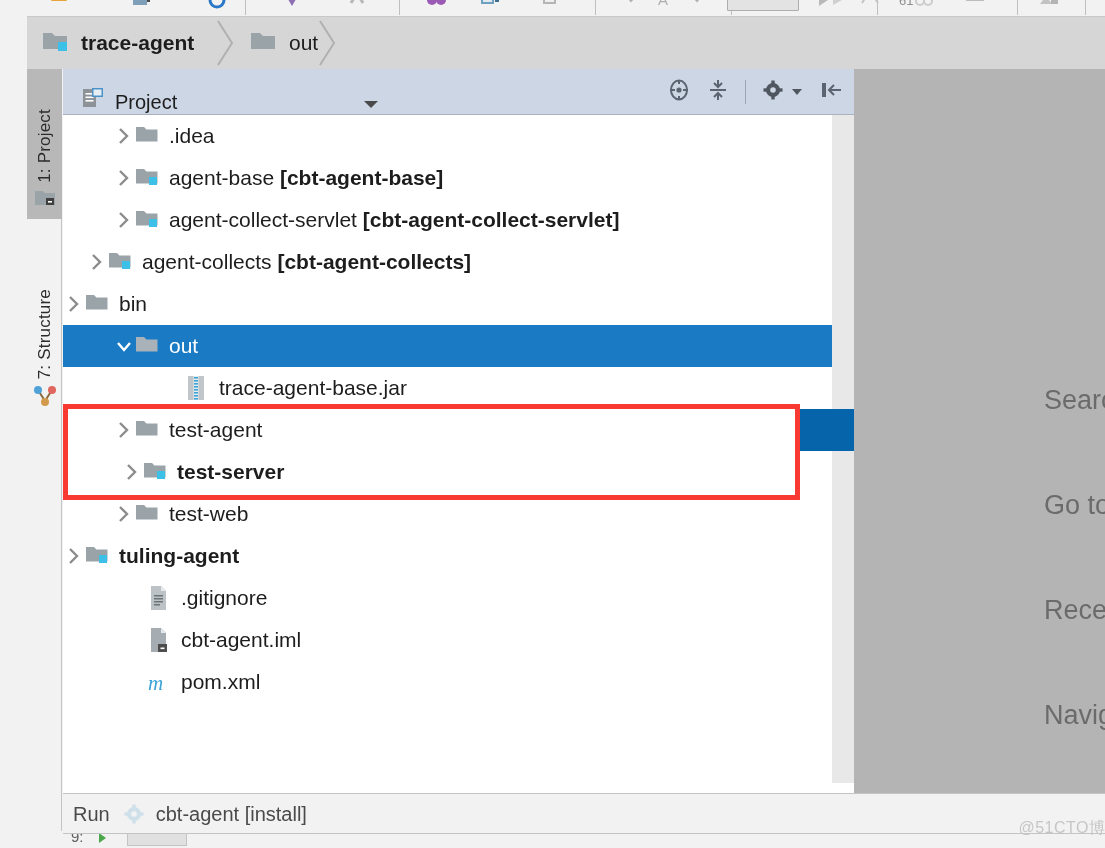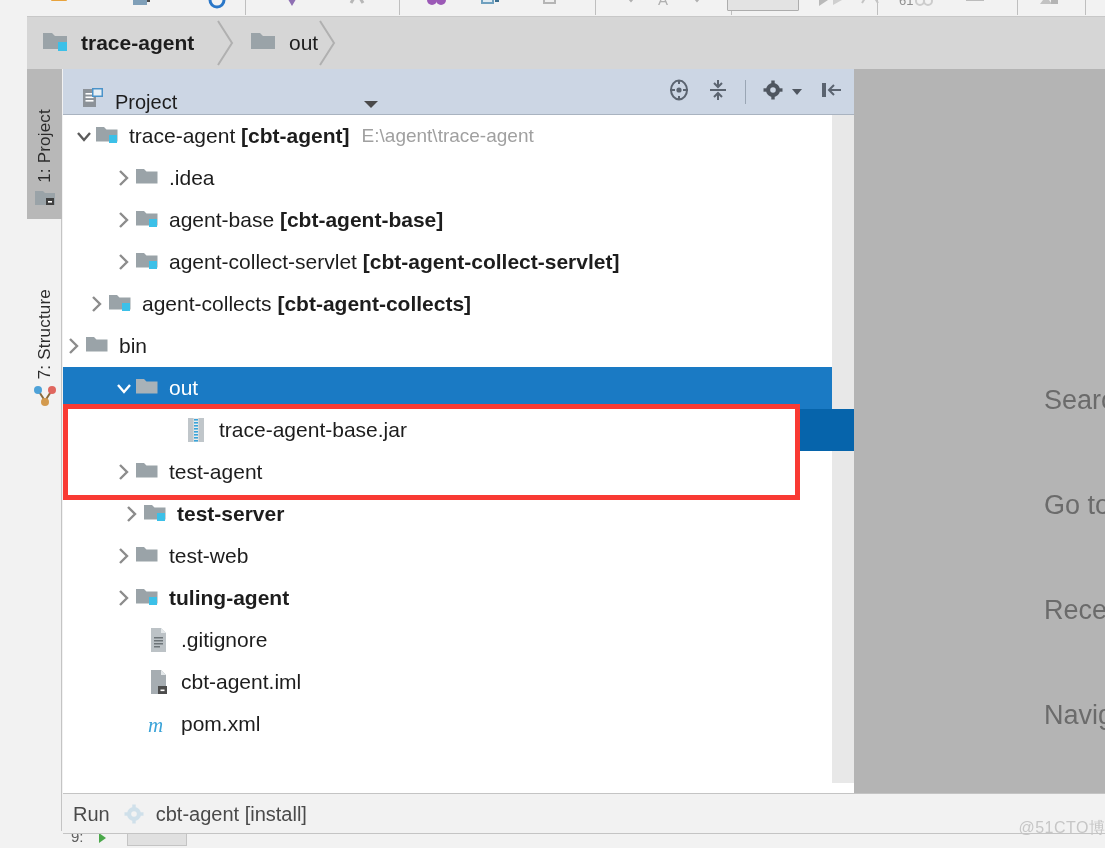--- a/index.html
+++ b/index.html
@@ -441,37 +441,20 @@
             <rect x="2" y="4" width="4" height="14" fill="#5b6470"></rect>
             <line x1="9" y1="11" x2="21" y2="11" stroke="#5b6470" stroke-width="2"></line>
             <path d="M14 6 L9 11 L14 16" fill="none" stroke="#5b6470" stroke-width="2"></path>
           </svg>
         </span>
       </div>
     </div>
 
     <div class="tree">
 
-      <div class="row" style="padding-left:10px">
-        <span class="row-arrow">
-          <svg width="22" height="22" viewBox="0 0 22 22">
-              <path d="M5 8 L11 15 L17 8" fill="none" stroke="#5b5b5b" stroke-width="2.4"></path>
-            </svg>
-        </span>
-        <span class="row-icon">
-          <svg width="26" height="24" viewBox="0 0 26 24">
-              <path d="M1 4 h8 l2.5 2.5 h11 v12 h-21.5 z" fill="#9aa3a8"></path>
-              <rect x="14" y="12" width="8" height="8" fill="#3cc0e8"></rect>
-            </svg>
-        </span>
-        <span class="row-text">
-          <span>trace-agent </span><span class="b">[cbt-agent]</span>
-        </span>
-        <span class="row-path">E:\agent\trace-agent</span>
-      </div>
 
       <div class="row" style="padding-left:50px">
         <span class="row-arrow">
           <svg width="22" height="22" viewBox="0 0 22 22">
               <path d="M7 4 L14 11 L7 18" fill="none" stroke="#8c8c8c" stroke-width="2.4"></path>
             </svg>
         </span>
         <span class="row-icon">
           <svg width="26" height="24" viewBox="0 0 26 24">
               <path d="M1 4 h8 l2.5 2.5 h11 v12 h-21.5 z" fill="#9aa3a8"></path>
@@ -630,21 +613,21 @@
         <span class="row-icon">
           <svg width="26" height="24" viewBox="0 0 26 24">
               <path d="M1 4 h8 l2.5 2.5 h11 v12 h-21.5 z" fill="#9aa3a8"></path>
             </svg>
         </span>
         <span class="row-text">
           <span>test-web</span><span class="b"></span>
         </span>
       </div>
 
-      <div class="row" style="padding-left:50px">
+      <div class="row" style="">
         <span class="row-arrow">
           <svg width="22" height="22" viewBox="0 0 22 22">
               <path d="M7 4 L14 11 L7 18" fill="none" stroke="#8c8c8c" stroke-width="2.4"></path>
             </svg>
         </span>
         <span class="row-icon">
           <svg width="26" height="24" viewBox="0 0 26 24">
               <path d="M1 4 h8 l2.5 2.5 h11 v12 h-21.5 z" fill="#9aa3a8"></path>
               <rect x="14" y="12" width="8" height="8" fill="#3cc0e8"></rect>
             </svg>

